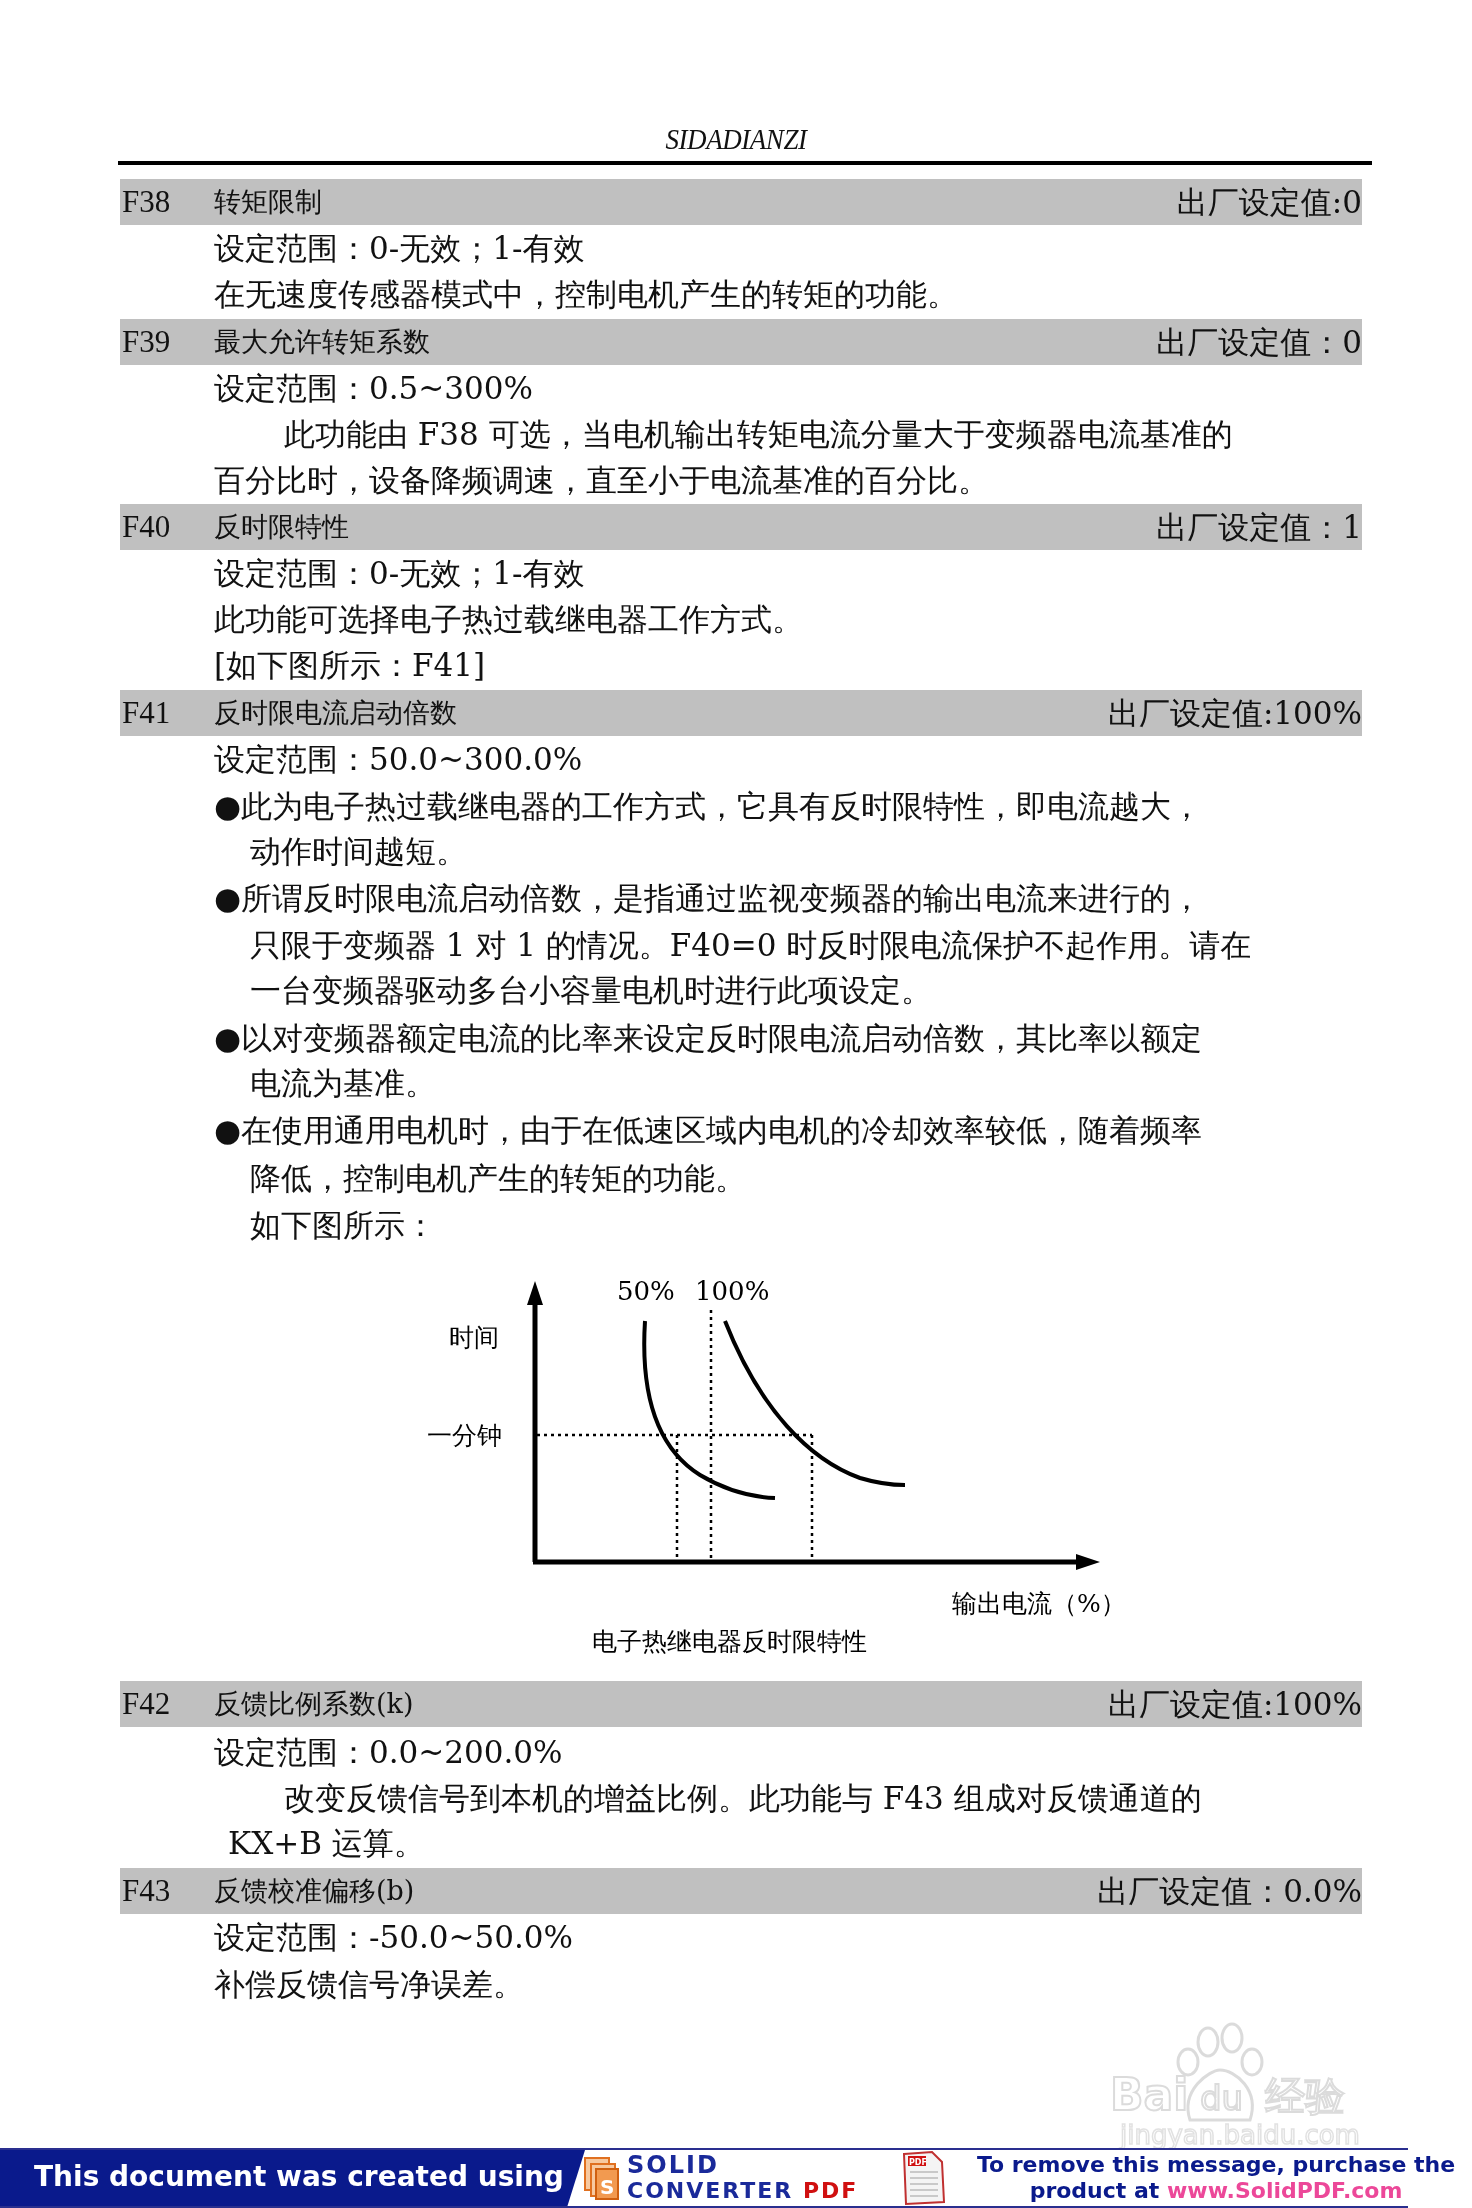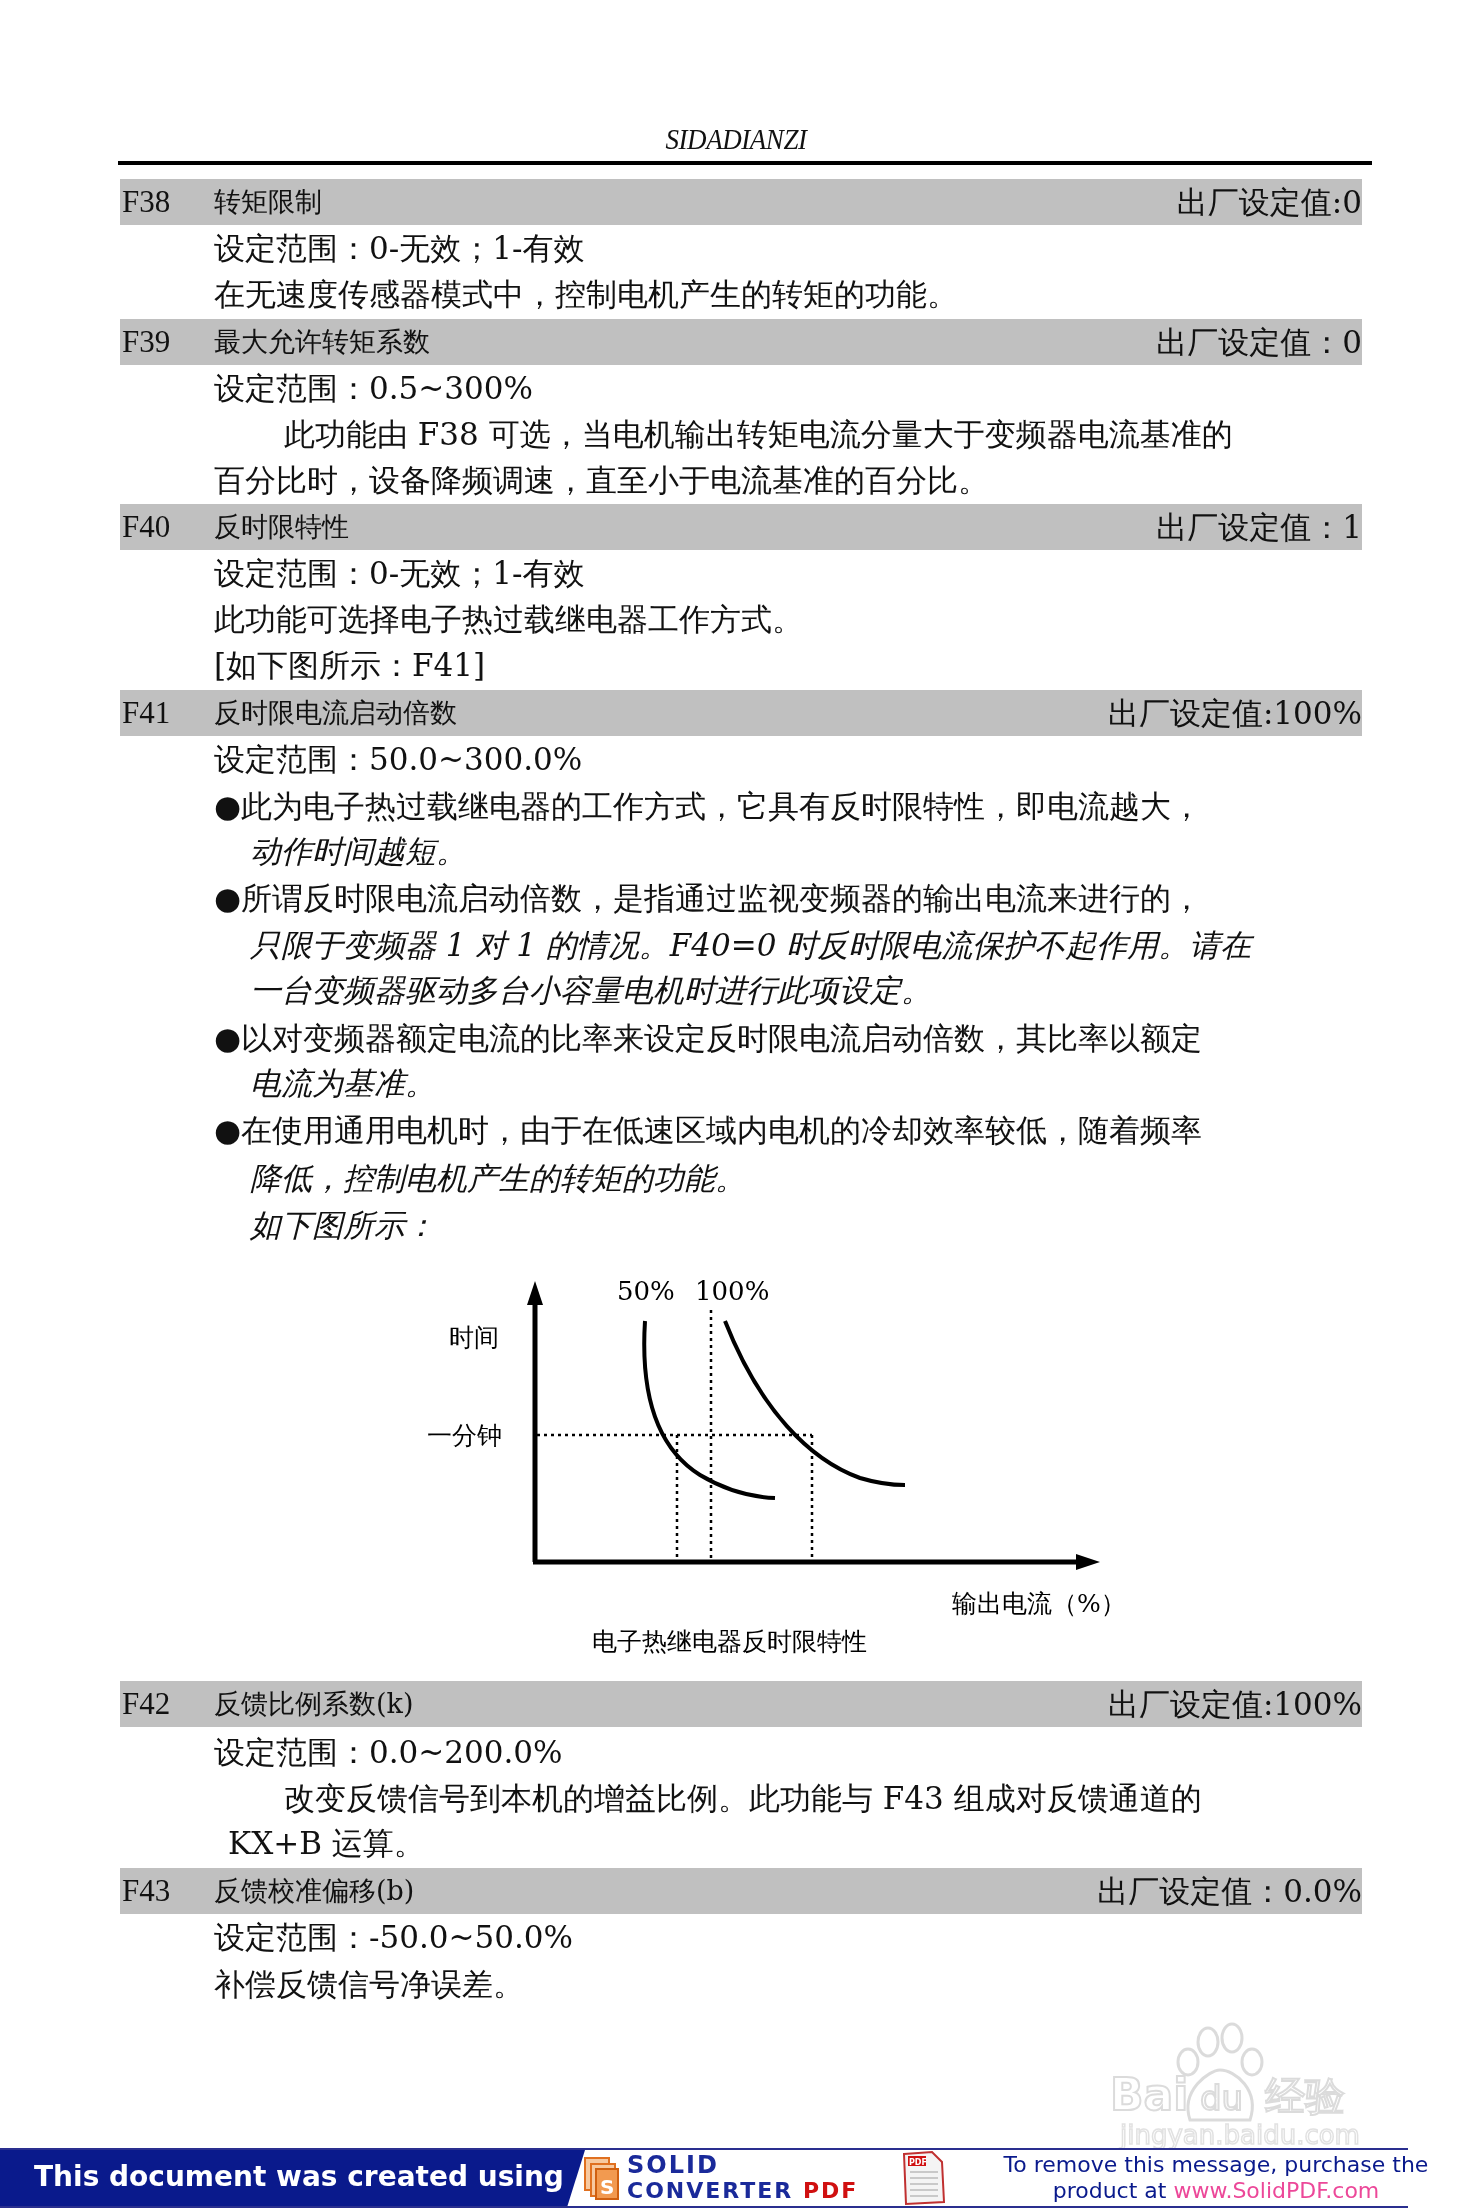--- a/index.html
+++ b/index.html
@@ -10,31 +10,31 @@
        font-family:"Liberation Serif",serif;letter-spacing:-0.5px;transform:scaleX(0.9);}
   .rule{left:118px;width:1254px;top:161px;height:4px;background:#000;}
   .bar{left:120px;width:1242px;height:46px;background:#c0c0c0;}
   .code{left:122px;font-size:31px;font-family:"Liberation Serif",serif;line-height:46px;}
   .ptitle{left:214px;font-size:27px;line-height:46px;}
   .pdefault{right:110px;font-size:31px;line-height:46px;text-align:right;}
   .line{font-size:31px;line-height:46px;height:46px;}
   .l0{left:214px;}
   .lind{left:284px;}
   .lbul{left:214px;}
-  .lcont{left:250px;font-style:italic;}
+  .lcont{left:250px;}
   .chart{left:0;top:1250px;width:1472px;height:420px;}
   .chart text{font-family:"DejaVu Serif","Liberation Serif",serif;}
   .banner{left:0;top:2148px;width:1408px;height:60px;background:#fff;border-top:2px solid #2a2f8f;border-bottom:2px solid #2a2f8f;box-sizing:border-box;}
   .banner-blue{position:absolute;left:0;top:0;height:100%;width:585px;background:#0a1a8c;
        clip-path:polygon(0 0,100% 0,97% 100%,0 100%);}
   .banner-left{position:absolute;left:34px;top:10px;color:#fff;font-family:"DejaVu Sans",sans-serif;font-weight:bold;font-size:28px;}
   .banner-solid{position:absolute;left:627px;top:2px;color:#1a2a9a;font-family:"DejaVu Sans",sans-serif;font-weight:bold;font-size:24px;letter-spacing:2px;line-height:26px;}
   .banner-conv{position:absolute;left:627px;top:28px;color:#1a2a9a;font-family:"DejaVu Sans",sans-serif;font-weight:bold;font-size:22px;letter-spacing:2px;line-height:26px;}
   .banner-pdf{color:#d01010;}
-  .banner-right{position:absolute;left:960px;width:512px;top:2px;text-align:center;color:#0a1a8c;font-family:"DejaVu Sans",sans-serif;font-weight:normal;font-size:22px;line-height:26px;}
+  .banner-right{position:absolute;left:960px;width:512px;top:2px;text-align:center;color:#0a1a8c;font-family:"DejaVu Sans",sans-serif;font-weight:bold;font-size:22px;line-height:26px;}
   .banner-url{color:#ec4899;}
   .logo{position:absolute;left:583px;top:6px;width:38px;height:46px;}
   .pdficon{position:absolute;left:900px;top:0px;width:46px;height:56px;}
   .wm{left:1110px;top:2010px;width:280px;height:140px;opacity:0.35;}
 </style>
 </head>
 <body>
 
 <div class="abs hdr">SIDADIANZI</div>
 <div class="abs rule"></div>

